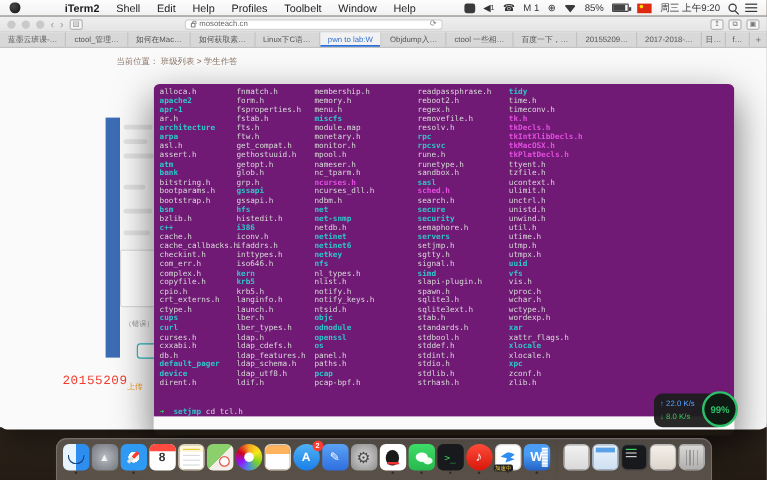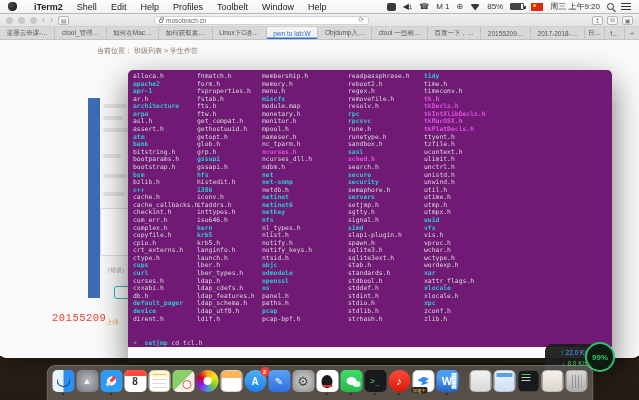--- a/index.html
+++ b/index.html
@@ -4,21 +4,21 @@
 <style>
   * { margin:0; padding:0; box-sizing:border-box; }
   html,body { width:639px; height:400px; overflow:hidden;
     font-family:"Liberation Sans", sans-serif; }
   body { position:relative;
     background:linear-gradient(180deg,#6b5a4a 0%,#4a3c30 55%,#241c14 100%); }
 
   
   .menubar { position:absolute; left:0; top:0; width:639px; height:14px;
     background:linear-gradient(#fdfdfd,#f1f1f1); border-bottom:1px solid #b9b9b9;
-    display:flex; align-items:center; font-size:9px; color:#1c1c1c; z-index:50; }
+    display:flex; align-items:center; font-size:9px; color:#1c1c1c; z-index:50;gap:20px; }
   .apple { width:9px; height:9px; margin:0 10px 0 8px;
     background:radial-gradient(circle at 35% 35%,#4a4a4a,#111); border-radius:45% 45% 48% 48%; }
   .menu-item { padding:0 7px; }
   .menu-item.app { font-weight:bold; }
   .mb-status { margin-left:auto; display:flex; align-items:center; gap:7px; padding-right:8px; color:#222; }
   .mbi { display:inline-flex; align-items:center; font-size:8px; color:#333; }
   .sq { width:9px; height:8px; background:#3a3a3a; border-radius:2px; }
   .batt { width:14px; height:7px; border:1px solid #444; border-radius:1px; position:relative; }
   .batt::before { content:""; position:absolute; left:0; top:0; bottom:0; width:85%; background:#444; }
   .batt::after { content:""; position:absolute; right:-3px; top:1.5px; width:2px; height:3px; background:#444; }
@@ -86,21 +86,21 @@
     font-family:"DejaVu Sans Mono", monospace; font-size:6.4px; line-height:7.58px; color:#d8d8d8; }
   .tcol { position:absolute; top:3px; white-space:pre; }
   .trow { height:7.58px; }
   .trow.d { color:#2fc7c9; font-weight:bold; }
   .trow.l { color:#e44fe0; font-weight:bold; }
   .tprompt { position:absolute; left:5px; top:255px; white-space:pre; }
   .arrow-ok { color:#35d45e; font-weight:bold; }
   .pdir { color:#2fc7c9; font-weight:bold; }
 
   
-  .widget { position:absolute; left:545px; top:344px; z-index:6;text-align:center; }
+  .widget { position:absolute; left:545px; top:328px; z-index:6; }
   .w-pill { width:60px; height:28px; background:rgba(28,28,30,.95); border-radius:7px;
     padding:3px 5px; font-size:6.5px; color:#ddd; line-height:11px; }
   .w-up { color:#4da3ff; } .w-dn { color:#35c759; }
   .w-ring { position:absolute; left:40px; top:-2px; width:30px; height:30px; border-radius:50%;
     background:#0e1a12; border:2.5px solid #2ec06a; display:flex; align-items:center; justify-content:center;
     font-size:8px; font-weight:bold; color:#2ec06a; }
 
   
   .dock { position:absolute; left:50%; transform:translateX(-50%); bottom:0; height:35px;
     background:rgba(215,205,195,.30); border:1px solid rgba(255,255,255,.18); border-bottom:none;

